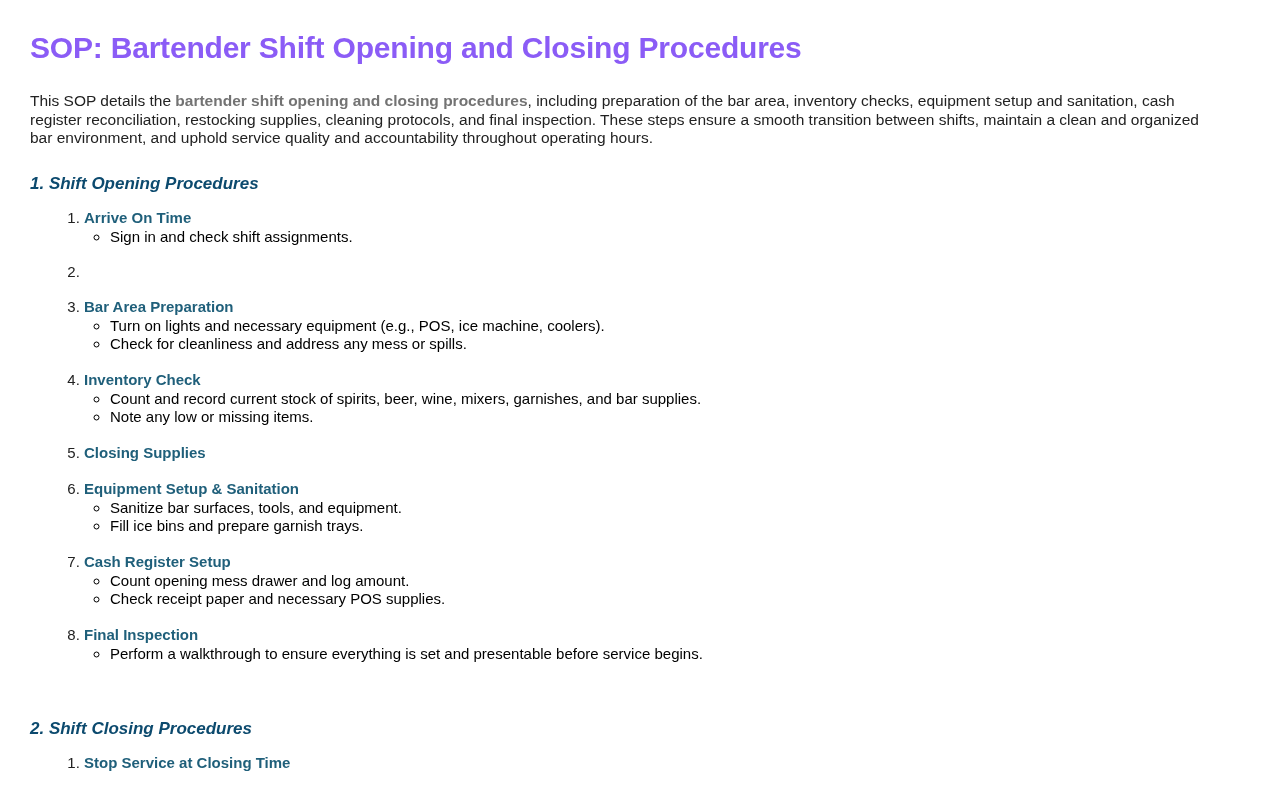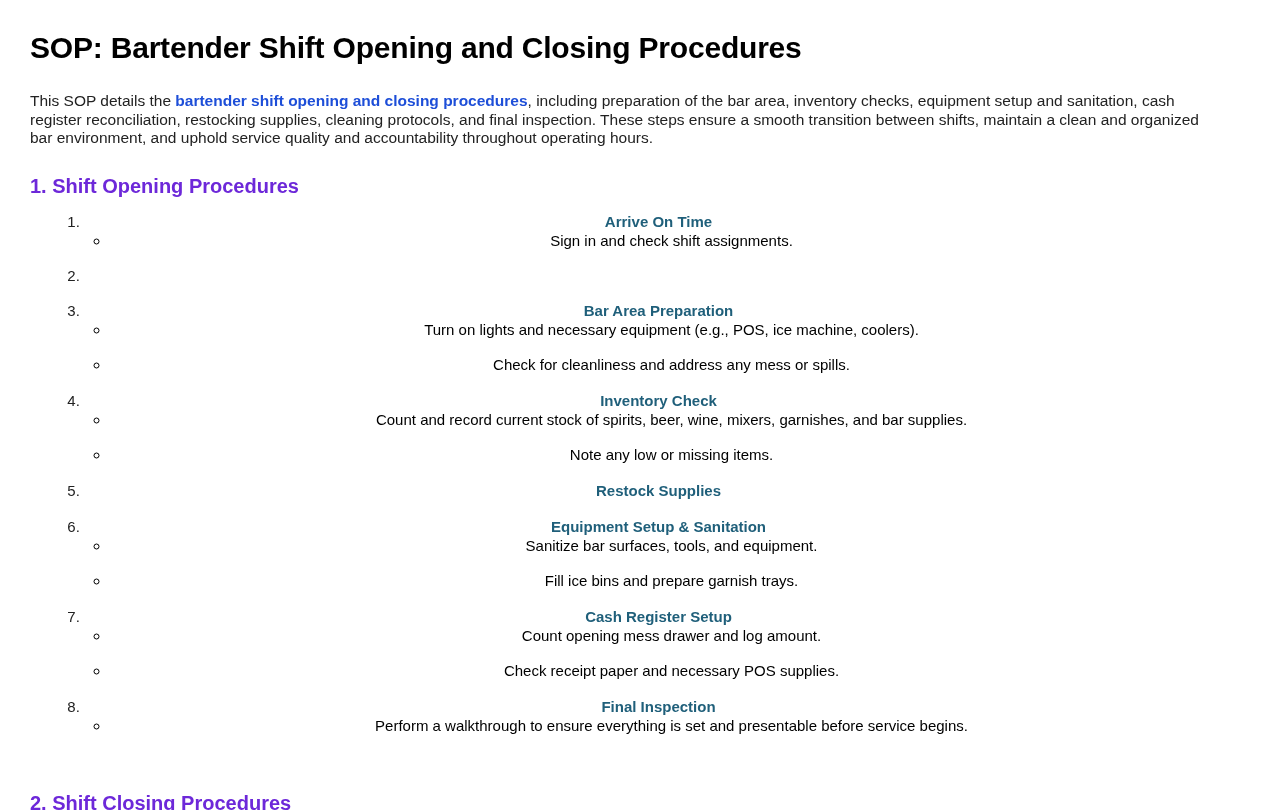--- a/index.html
+++ b/index.html
@@ -15,55 +15,55 @@
     -webkit-font-smoothing: antialiased;
   }
   .page {
     padding: 22px 30px 0 30px;
     box-sizing: border-box;
   }
   h1.doc-title {
     font-size: 30px;
     line-height: 1.2;
     font-weight: bold;
-    color: #000000;
+    color: #8b5cf6;
     margin: 8px 0 26px 0;
     letter-spacing: -0.2px;
   }
   p.intro {
     font-size: 15.5px;
     line-height: 18.5px;
     color: #222222;
     margin: 0 0 26px 0;
     max-width: 1190px;
   }
   p.intro .lead {
-    color: #1d4ed8;
+    color: #737373;
     font-weight: bold;
   }
   h2.section-title {
-    font-size: 20px;
+    font-size: 17px;
     font-weight: bold;
-    color: #6d28d9;
+    color: #0c4a6e;
     margin: 0 0 14px 0;
     line-height: 1.2;
+    font-style: italic;
   }
   h2.section-title.spaced {
     margin-top: 56px;
   }
   ol.steps {
     margin: 0;
     padding-left: 54px;
     list-style-type: decimal;
   }
   ol.steps > li {
     margin-bottom: 17px;
     font-size: 15px;
     color: #222222;
-    text-align: center;
   }
   ol.steps > li:last-child {
     margin-bottom: 0;
   }
   .step-title {
     color: #1f5f7a;
     font-weight: bold;
     font-size: 15px;
     line-height: 19px;
     display: inline-block;
@@ -74,21 +74,21 @@
     list-style-type: circle;
   }
   ul.substeps > li {
     font-size: 15px;
     line-height: 18px;
     color: #000000;
     margin: 0 0 0 0;
     padding-bottom: 0px;
   }
   ul.substeps > li + li {
-    margin-top: 17px;
+    margin-top: 0px;
   }
 </style>
 </head>
 <body>
 
 <div class="page">
 
   <h1 class="doc-title">SOP: Bartender Shift Opening and Closing Procedures</h1>
 
   <p class="intro"><span>This SOP details the </span><span class="lead">bartender shift opening and closing procedures</span><span>, including preparation of the bar area, inventory checks, equipment setup and sanitation, cash register reconciliation, restocking supplies, cleaning protocols, and final inspection. These steps ensure a smooth transition between shifts, maintain a clean and organized bar environment, and uphold service quality and accountability throughout operating hours.</span></p>
@@ -111,21 +111,21 @@
       </ul>
     </li>
     <li>
       <span class="step-title">Inventory Check</span>
       <ul class="substeps">
         <li>Count and record current stock of spirits, beer, wine, mixers, garnishes, and bar supplies.</li>
         <li>Note any low or missing items.</li>
       </ul>
     </li>
     <li>
-      <span class="step-title">Restock Supplies</span>
+      <span class="step-title">Closing Supplies</span>
     </li>
     <li>
       <span class="step-title">Equipment Setup &amp; Sanitation</span>
       <ul class="substeps">
         <li>Sanitize bar surfaces, tools, and equipment.</li>
         <li>Fill ice bins and prepare garnish trays.</li>
       </ul>
     </li>
     <li>
       <span class="step-title">Cash Register Setup</span>

